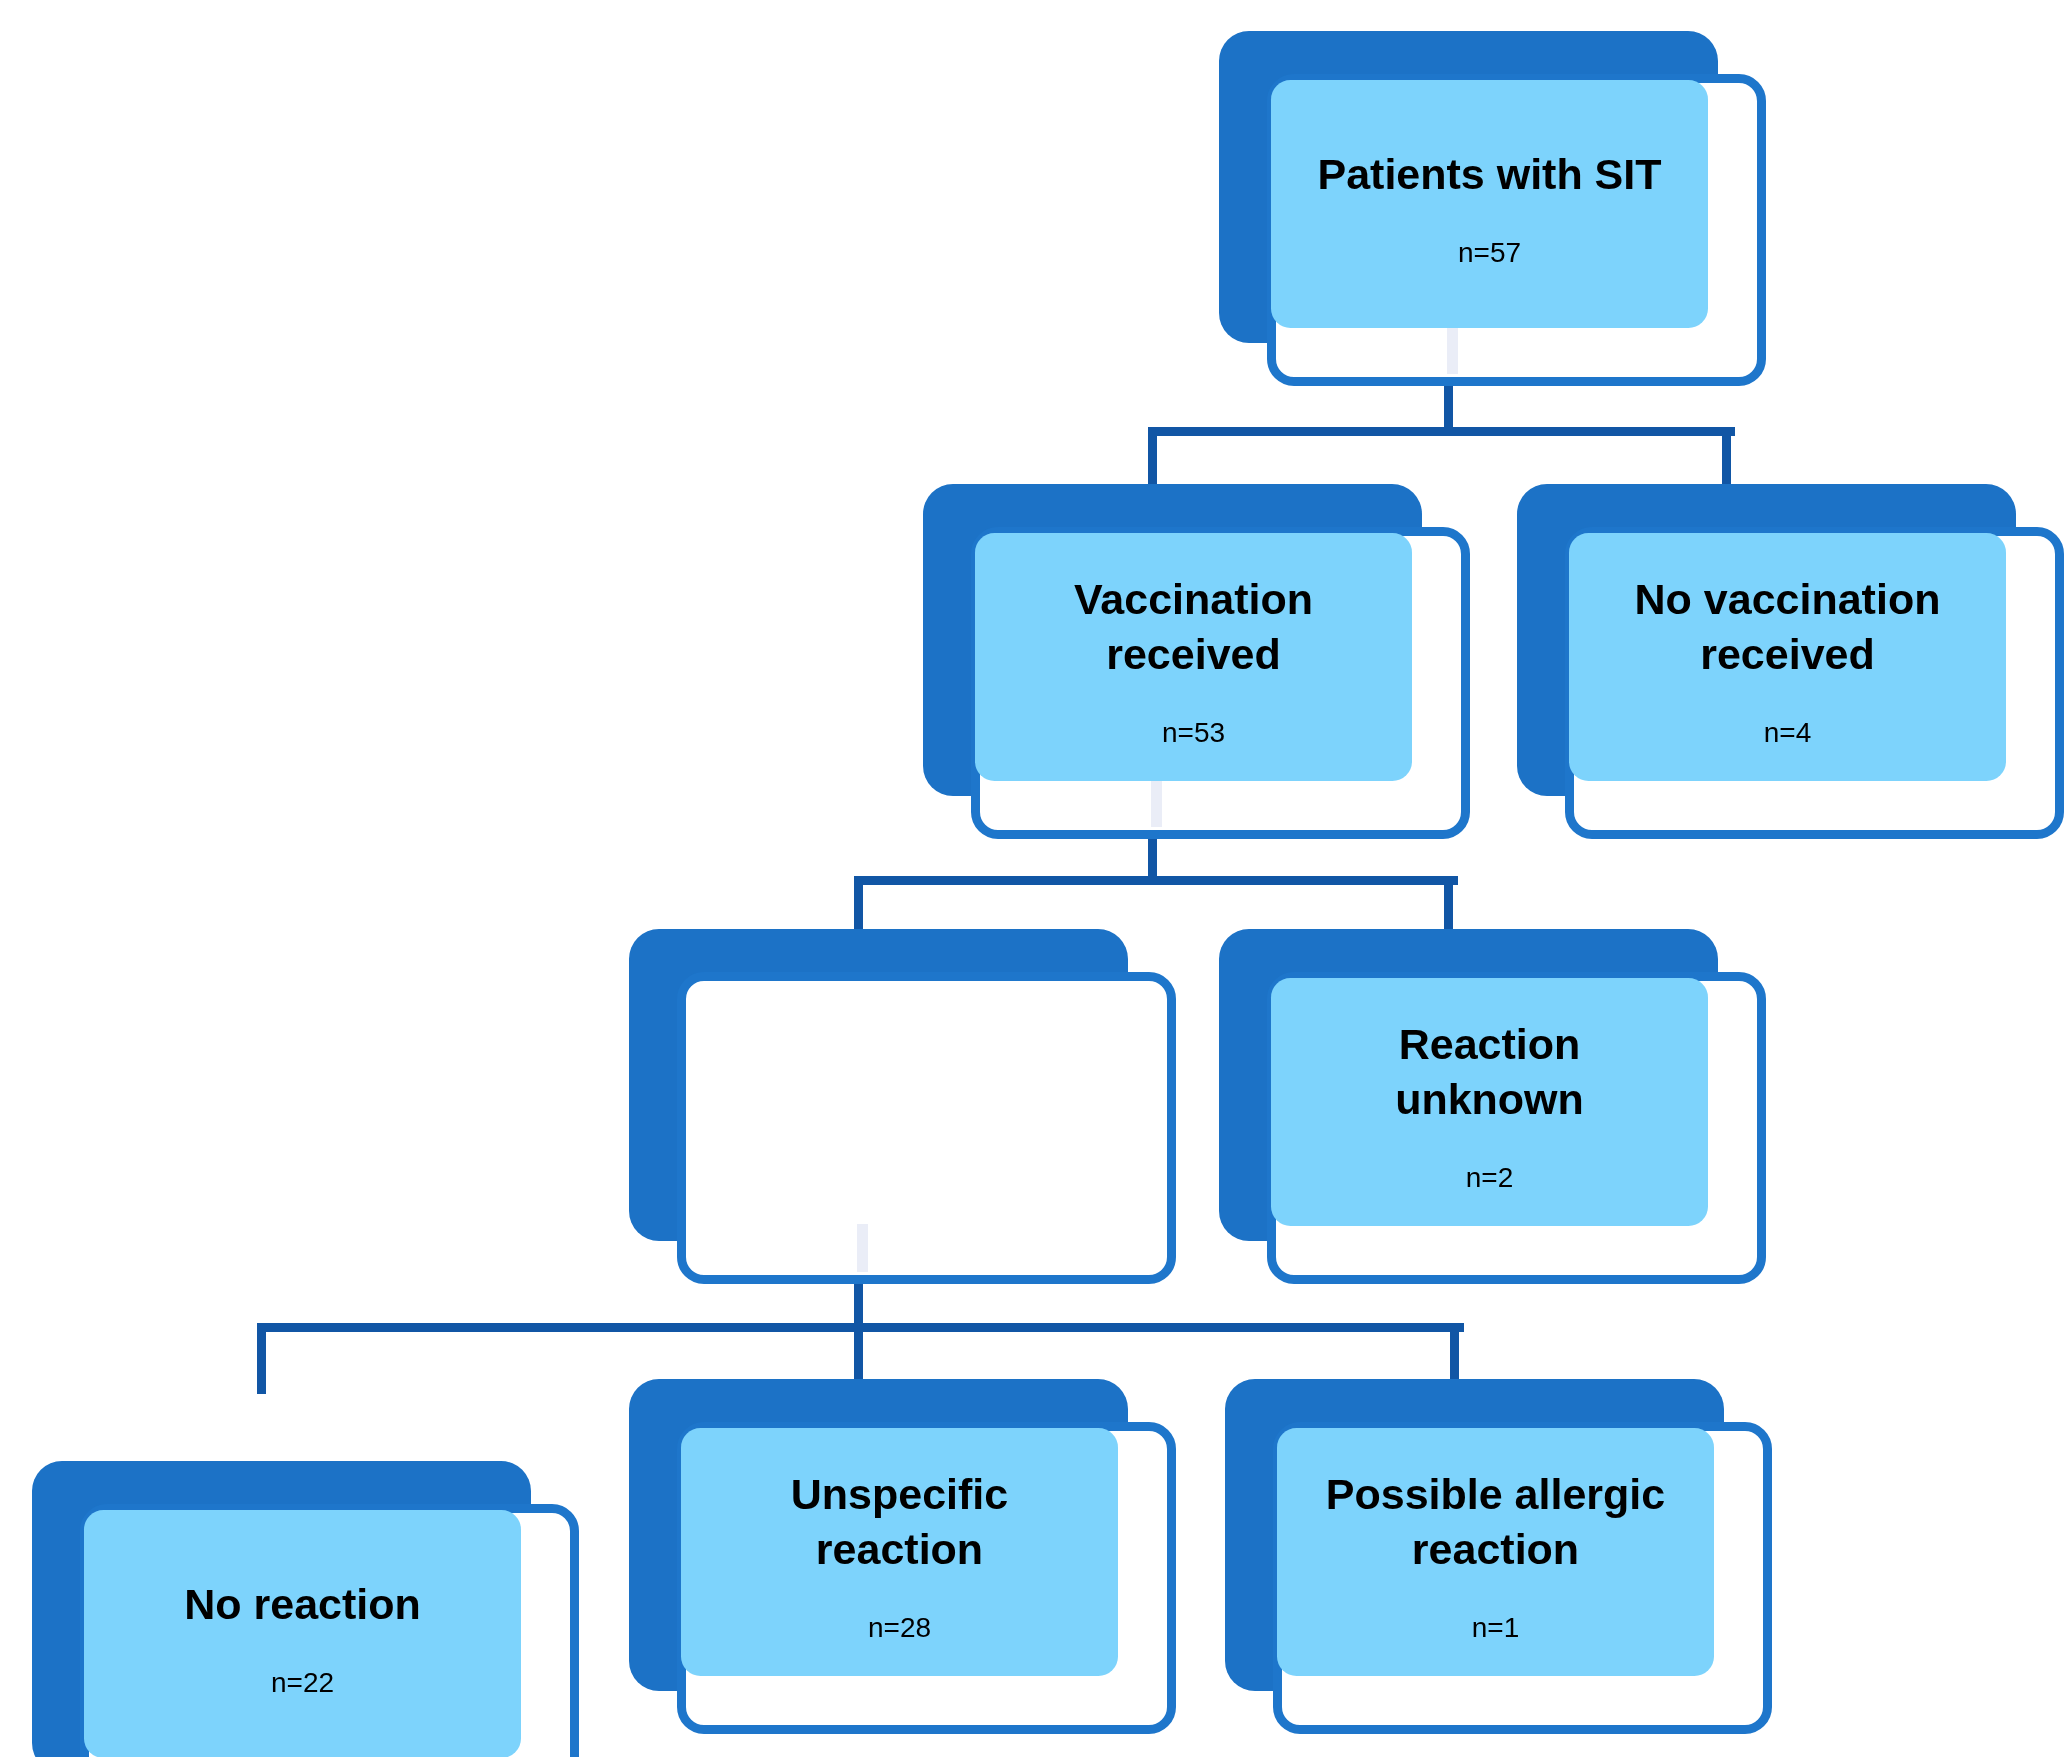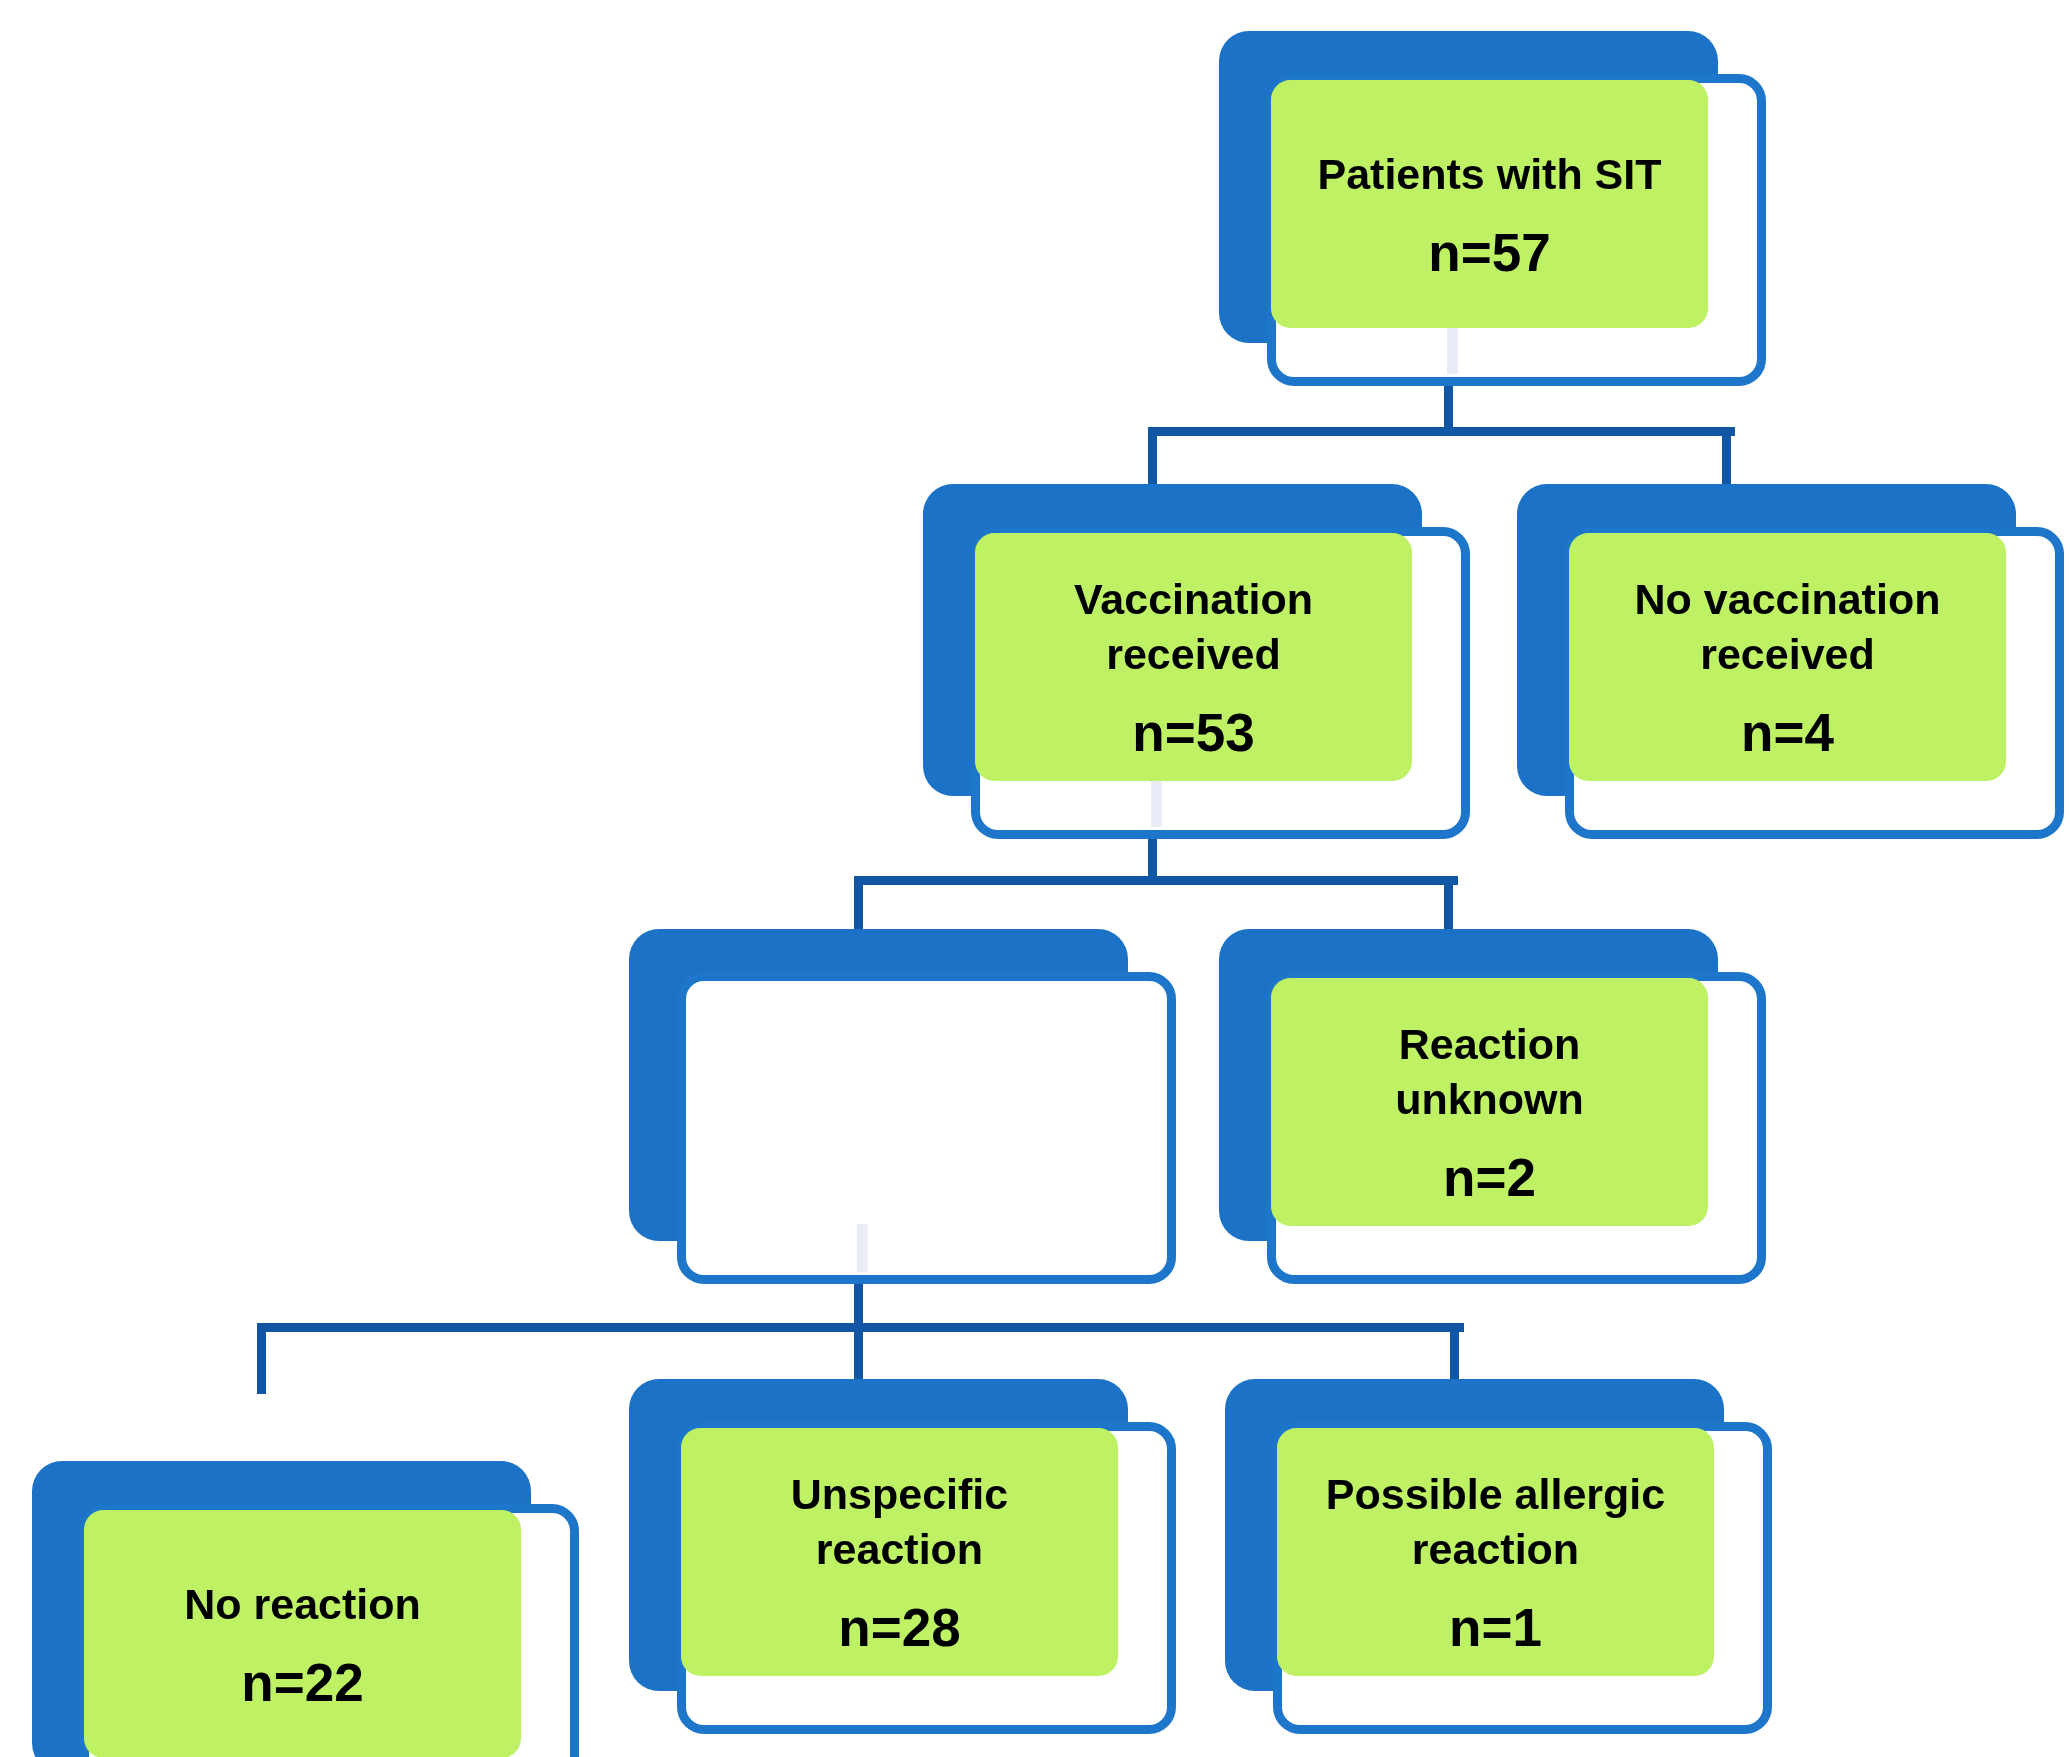--- a/index.html
+++ b/index.html
@@ -35,21 +35,21 @@
     border:9px solid #1E76CB;
     border-radius:27px;
     background:#ffffff;
   }
   .panel{
     position:absolute;
     left:52px; top:49px;
     width:437px; height:248px;
     box-sizing:border-box;
     border-radius:19.6px;
-    background:#bef264;
+    background:#7dd3fc;
     display:flex;
     flex-direction:column;
     align-items:center;
     justify-content:center;
     padding-top:18px;
     text-align:center;
   }
   .stub{
     position:absolute;
     left:228px; top:295px;
@@ -57,23 +57,23 @@
     background:#EAEDF7;
   }
   .node-label{
     font-size:43px;
     line-height:55px;
     font-weight:700;
     color:#000000;
     white-space:pre-line;
   }
   .node-count{
-    font-size:53px;
+    font-size:28px;
     line-height:55px;
-    font-weight:700;
+    font-weight:400;
     color:#000000;
     margin-top:23px;
   }
 </style>
 </head>
 <body>
 
 <div class="canvas" id="canvas">
     <div class="segment" style="left: 1444px; top: 377px; width: 9px; height: 59px;"></div>
     <div class="segment" style="left: 1148px; top: 427px; width: 587px; height: 9px;"></div>

